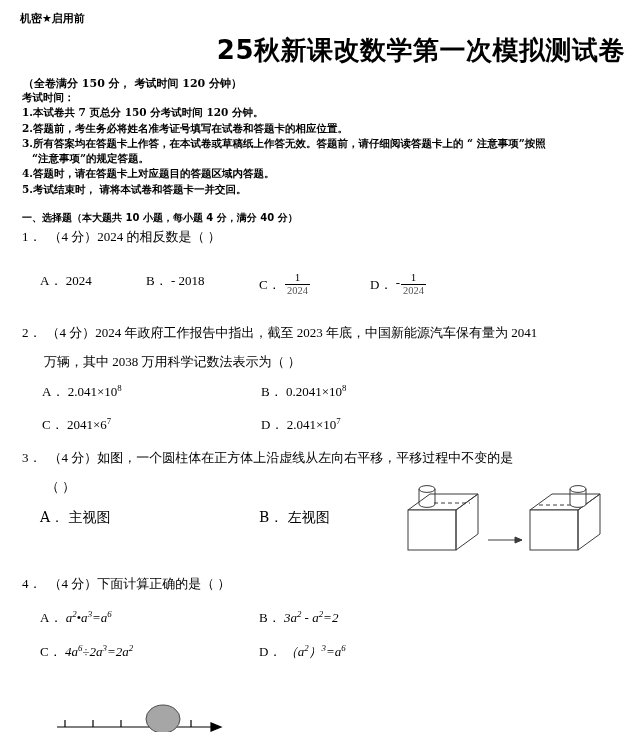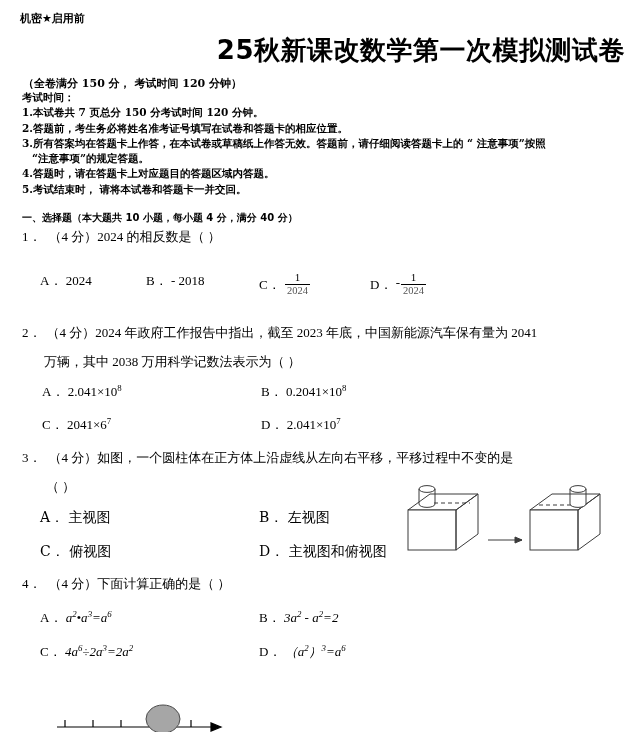--- a/index.html
+++ b/index.html
@@ -236,24 +236,20 @@
         <path d="M170 22 A 8 3.4 0 0 0 186 22" fill="#ffffff" stroke="#3b3b3b"></path>
       </g>
     </svg>
   </div>
 
   <div class="opts" style="left:40px; top:509px; width:560px;">
     <div class="optrow" style="height:34px;">
       <span class="opt cn" style="left:0px;"><span class="serif-cn">A．</span>&nbsp;<span>主视图</span></span>
       <span class="opt cn" style="left:219px;"><span class="serif-cn">B．</span>&nbsp;<span>左视图</span></span>
     </div>
-    <div class="optrow" style="height:34px;">
-      <span class="opt cn" style="left:0px;"><span class="serif-cn">C．</span>&nbsp;<span>俯视图</span></span>
-      <span class="opt cn" style="left:219px;"><span class="serif-cn">D．</span>&nbsp;<span>主视图和俯视图</span></span>
-    </div>
   </div>
 
   <div class="q" style="left:22px; top:574px; width:560px;">
     <span class="stem"><span class="qnum">4．</span><span style="display:inline-block;width:7px"></span><span>（4 分）</span><span>下面计算正确的是（      ）</span></span>
   </div>
   <div class="opts" style="left:40px; top:609px; width:560px;">
     <div class="optrow" style="height:34px;">
       <span class="opt" style="left:0px;"><span>A．</span>&nbsp;<span class="ital">a<sup>2</sup>•a<sup>3</sup>=a<sup>6</sup></span></span>
       <span class="opt" style="left:219px;"><span>B．</span>&nbsp;<span class="ital">3a<sup>2</sup> - a<sup>2</sup>=2</span></span>
     </div>

